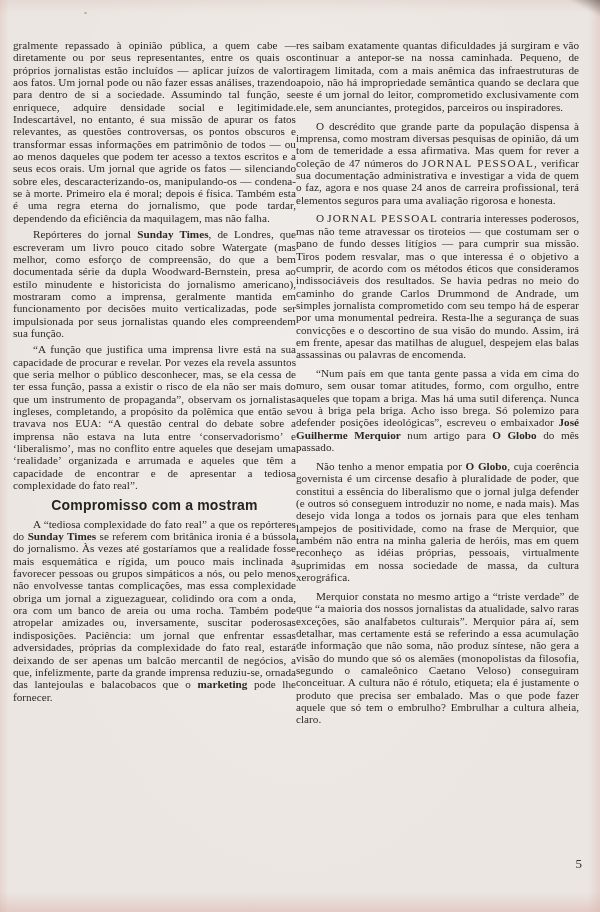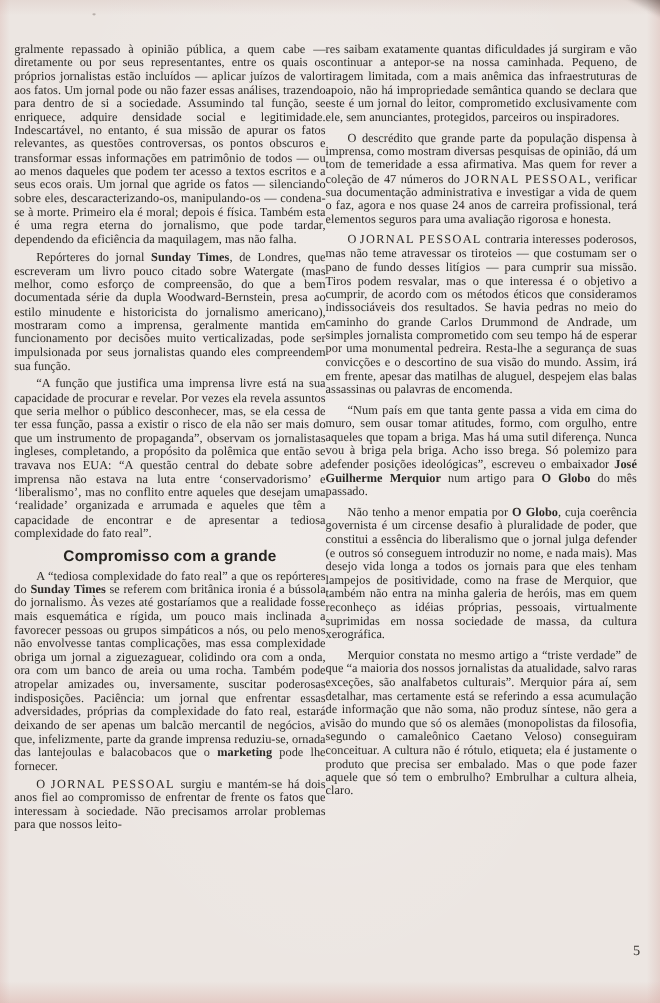--- a/index.html
+++ b/index.html
@@ -101,23 +101,22 @@
 <div class="corner-mark"></div>
 <div class="speck" style="left:84px; top:12px; width:3px; height:2px;"></div>
 <div class="speck" style="left:556px; top:148px; width:2px; height:2px;"></div>
 
 <div class="content">
   <div class="cols">
     <div class="col col-left" id="col-left">
         <p class="para"><span>gralmente repassado à opinião pública, a quem cabe — diretamente ou por seus representantes, entre os quais os próprios jornalistas estão incluídos — aplicar juízos de valor aos fatos. Um jornal pode ou não fazer essas análises, trazendo para dentro de si a sociedade. Assumindo tal função, se enriquece, adquire densidade social e legitimidade. Indescartável, no entanto, é sua missão de apurar os fatos relevantes, as questões controversas, os pontos obscuros e transformar essas informações em patrimônio de todos — ou ao menos daqueles que podem ter acesso a textos escritos e a seus ecos orais. Um jornal que agride os fatos — silenciando sobre eles, descaracterizando-os, manipulando-os — condena-se à morte. Primeiro ela é moral; depois é física. Também esta é uma regra eterna do jornalismo, que pode tardar, dependendo da eficiência da maquilagem, mas não falha.</span></p>
         <p class="para indent"><span>Repórteres do jornal </span><span class="bold">Sunday Times</span><span>, de Londres, que escreveram um livro pouco citado sobre Watergate (mas melhor, como esforço de compreensão, do que a bem documentada série da dupla Woodward-Bernstein, presa ao estilo minudente e historicista do jornalismo americano), mostraram como a imprensa, geralmente mantida em funcionamento por decisões muito verticalizadas, pode ser impulsionada por seus jornalistas quando eles compreendem sua função.</span></p>
         <p class="para indent"><span>“A função que justifica uma imprensa livre está na sua capacidade de procurar e revelar. Por vezes ela revela assuntos que seria melhor o público desconhecer, mas, se ela cessa de ter essa função, passa a existir o risco de ela não ser mais do que um instrumento de propaganda”, observam os jornalistas ingleses, completando, a propósito da polêmica que então se travava nos EUA: “A questão central do debate sobre a imprensa não estava na luta entre ‘conservadorismo’ e ‘liberalismo’, mas no conflito entre aqueles que desejam uma ‘realidade’ organizada e arrumada e aqueles que têm a capacidade de encontrar e de apresentar a tediosa complexidade do fato real”.</span></p>
-        <h2 class="section-heading">Compromisso com a grande</h2>
+        <h2 class="section-heading">Compromisso com a mostram</h2>
         <p class="para indent"><span>A “tediosa complexidade do fato real” a que os repórteres do </span><span class="bold">Sunday Times</span><span> se referem com britânica ironia é a bússola do jornalismo. Às vezes até gostaríamos que a realidade fosse mais esquemática e rígida, um pouco mais inclinada a favorecer pessoas ou grupos simpáticos a nós, ou pelo menos não envolvesse tantas complicações, mas essa complexidade obriga um jornal a ziguezaguear, colidindo ora com a onda, ora com um banco de areia ou uma rocha. Também pode atropelar amizades ou, inversamente, suscitar poderosas indisposições. Paciência: um jornal que enfrentar essas adversidades, próprias da complexidade do fato real, estará deixando de ser apenas um balcão mercantil de negócios, a que, infelizmente, parte da grande imprensa reduziu-se, ornada das lantejoulas e balacobacos que o </span><span class="bold">marketing</span><span> pode lhe fornecer.</span></p>
-        <p class="para indent"><span>O </span><span class="spaced">JORNAL PESSOAL</span><span> surgiu e mantém-se há dois anos fiel ao compromisso de enfrentar de frente os fatos que interessam à sociedade. Não precisamos arrolar problemas para que nossos leito-</span></p>
       </div>
     <div class="col col-right" id="col-right">
         <p class="para"><span>res saibam exatamente quantas dificuldades já surgiram e vão continuar a antepor-se na nossa caminhada. Pequeno, de tiragem limitada, com a mais anêmica das infraestruturas de apoio, não há impropriedade semântica quando se declara que este é um jornal do leitor, comprometido exclusivamente com ele, sem anunciantes, protegidos, parceiros ou inspiradores.</span></p>
         <p class="para indent"><span>O descrédito que grande parte da população dispensa à imprensa, como mostram diversas pesquisas de opinião, dá um tom de temeridade a essa afirmativa. Mas quem for rever a coleção de 47 números do </span><span class="spaced">JORNAL PESSOAL</span><span>, verificar sua documentação administrativa e investigar a vida de quem o faz, agora e nos quase 24 anos de carreira profissional, terá elementos seguros para uma avaliação rigorosa e honesta.</span></p>
         <p class="para indent"><span>O </span><span class="spaced">JORNAL PESSOAL</span><span> contraria interesses poderosos, mas não teme atravessar os tiroteios — que costumam ser o pano de fundo desses litígios — para cumprir sua missão. Tiros podem resvalar, mas o que interessa é o objetivo a cumprir, de acordo com os métodos éticos que consideramos indissociáveis dos resultados. Se havia pedras no meio do caminho do grande Carlos Drummond de Andrade, um simples jornalista comprometido com seu tempo há de esperar por uma monumental pedreira. Resta-lhe a segurança de suas convicções e o descortino de sua visão do mundo. Assim, irá em frente, apesar das matilhas de aluguel, despejem elas balas assassinas ou palavras de encomenda.</span></p>
         <p class="para indent"><span>“Num país em que tanta gente passa a vida em cima do muro, sem ousar tomar atitudes, formo, com orgulho, entre aqueles que topam a briga. Mas há uma sutil diferença. Nunca vou à briga pela briga. Acho isso brega. Só polemizo para defender posições ideológicas”, escreveu o embaixador </span><span class="bold">José Guilherme Merquior</span><span> num artigo para </span><span class="bold">O Globo</span><span> do mês passado.</span></p>
         <p class="para indent"><span>Não tenho a menor empatia por </span><span class="bold">O Globo</span><span>, cuja coerência governista é um circense desafio à pluralidade de poder, que constitui a essência do liberalismo que o jornal julga defender (e outros só conseguem introduzir no nome, e nada mais). Mas desejo vida longa a todos os jornais para que eles tenham lampejos de positividade, como na frase de Merquior, que também não entra na minha galeria de heróis, mas em quem reconheço as idéias próprias, pessoais, virtualmente suprimidas em nossa sociedade de massa, da cultura xerográfica.</span></p>
         <p class="para indent"><span>Merquior constata no mesmo artigo a “triste verdade” de que “a maioria dos nossos jornalistas da atualidade, salvo raras exceções, são analfabetos culturais”. Merquior pára aí, sem detalhar, mas certamente está se referindo a essa acumulação de informação que não soma, não produz síntese, não gera a visão do mundo que só os alemães (monopolistas da filosofia, segundo o camaleônico Caetano Veloso) conseguiram conceituar. A cultura não é rótulo, etiqueta; ela é justamente o produto que precisa ser embalado. Mas o que pode fazer aquele que só tem o embrulho? Embrulhar a cultura alheia, claro.</span></p>
       </div>
   </div>

